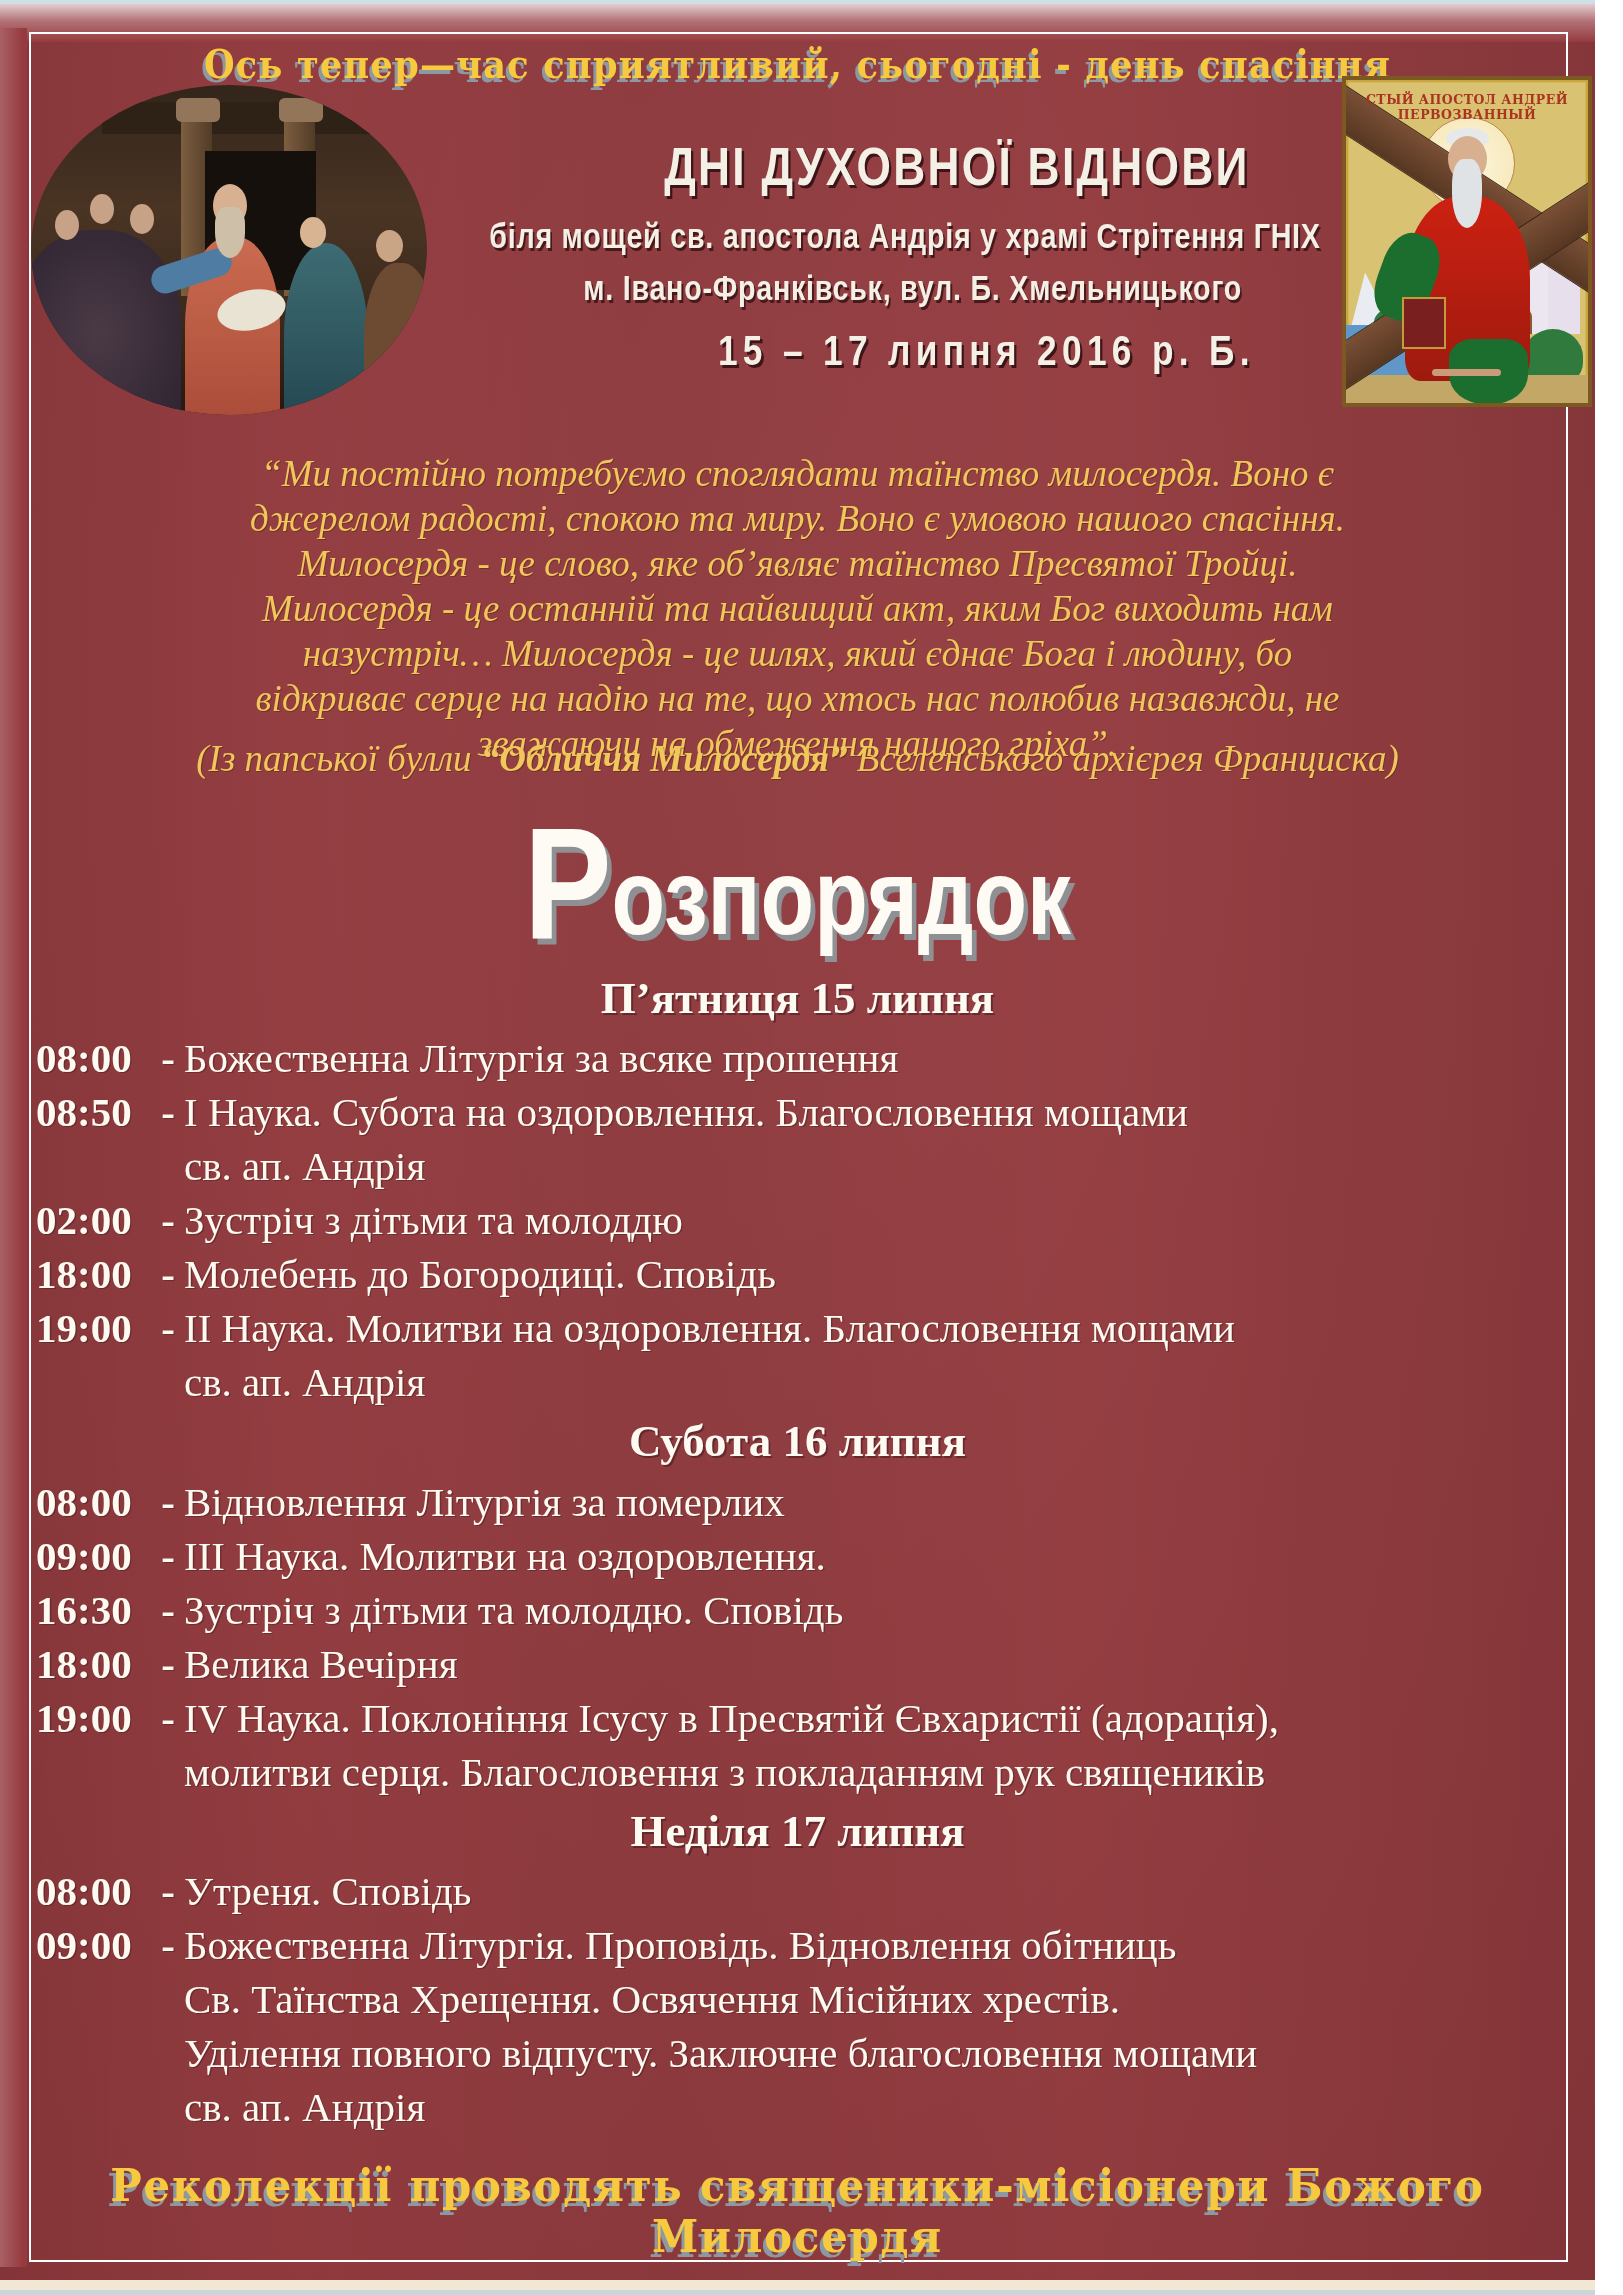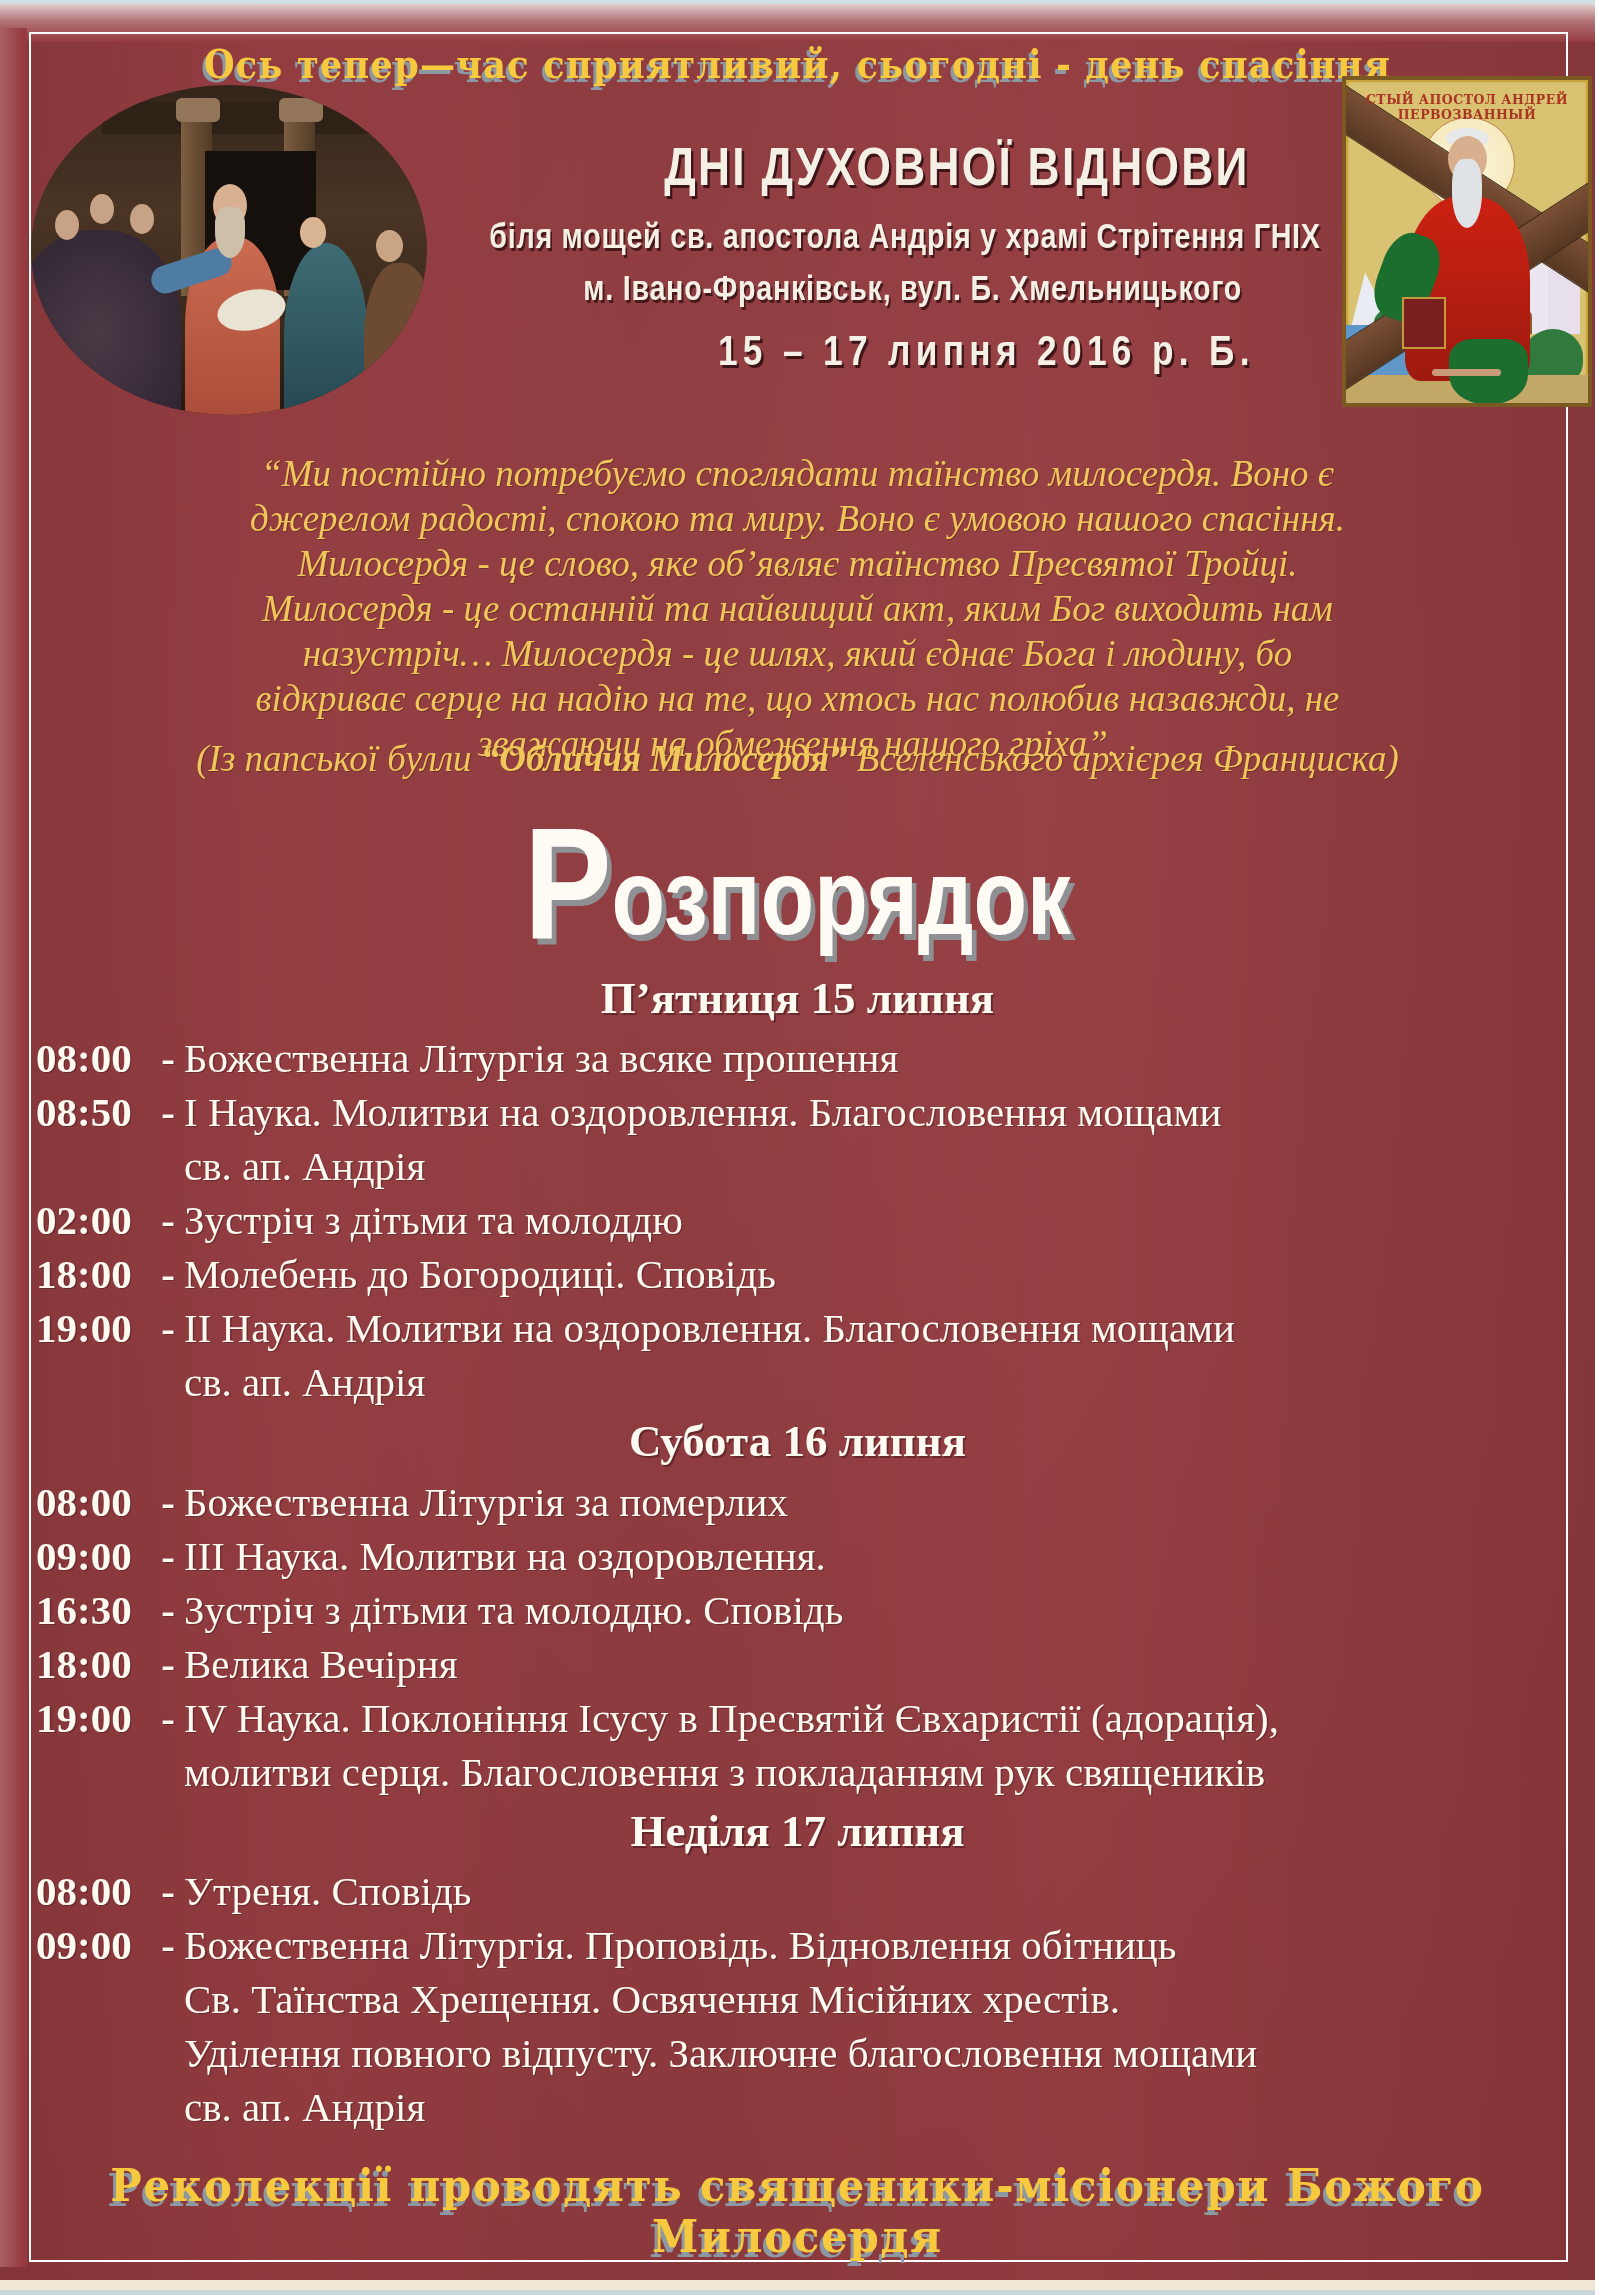--- a/index.html
+++ b/index.html
@@ -206,21 +206,21 @@
   <div class="schedule">
       <div class="day-header">П’ятниця 15 липня</div>
       <div class="sch-row">
         <span class="sch-time">08:00</span>
         <span class="sch-dash">-</span>
         <div class="sch-text">Божественна Літургія за всяке прошення</div>
       </div>
       <div class="sch-row">
         <span class="sch-time">08:50</span>
         <span class="sch-dash">-</span>
-        <div class="sch-text">І Наука. Молитви на оздоровлення. Благословення мощами
+        <div class="sch-text">І Наука. Субота на оздоровлення. Благословення мощами
 св. ап. Андрія</div>
       </div>
       <div class="sch-row">
         <span class="sch-time">02:00</span>
         <span class="sch-dash">-</span>
         <div class="sch-text">Зустріч з дітьми та молоддю</div>
       </div>
       <div class="sch-row">
         <span class="sch-time">18:00</span>
         <span class="sch-dash">-</span>
@@ -229,21 +229,21 @@
       <div class="sch-row">
         <span class="sch-time">19:00</span>
         <span class="sch-dash">-</span>
         <div class="sch-text">ІІ Наука. Молитви на оздоровлення. Благословення мощами
 св. ап. Андрія</div>
       </div>
       <div class="day-header">Субота 16 липня</div>
       <div class="sch-row">
         <span class="sch-time">08:00</span>
         <span class="sch-dash">-</span>
-        <div class="sch-text">Божественна Літургія за померлих</div>
+        <div class="sch-text">Відновлення Літургія за померлих</div>
       </div>
       <div class="sch-row">
         <span class="sch-time">09:00</span>
         <span class="sch-dash">-</span>
         <div class="sch-text">ІІІ Наука. Молитви на оздоровлення.</div>
       </div>
       <div class="sch-row">
         <span class="sch-time">16:30</span>
         <span class="sch-dash">-</span>
         <div class="sch-text">Зустріч з дітьми та молоддю. Сповідь</div>

